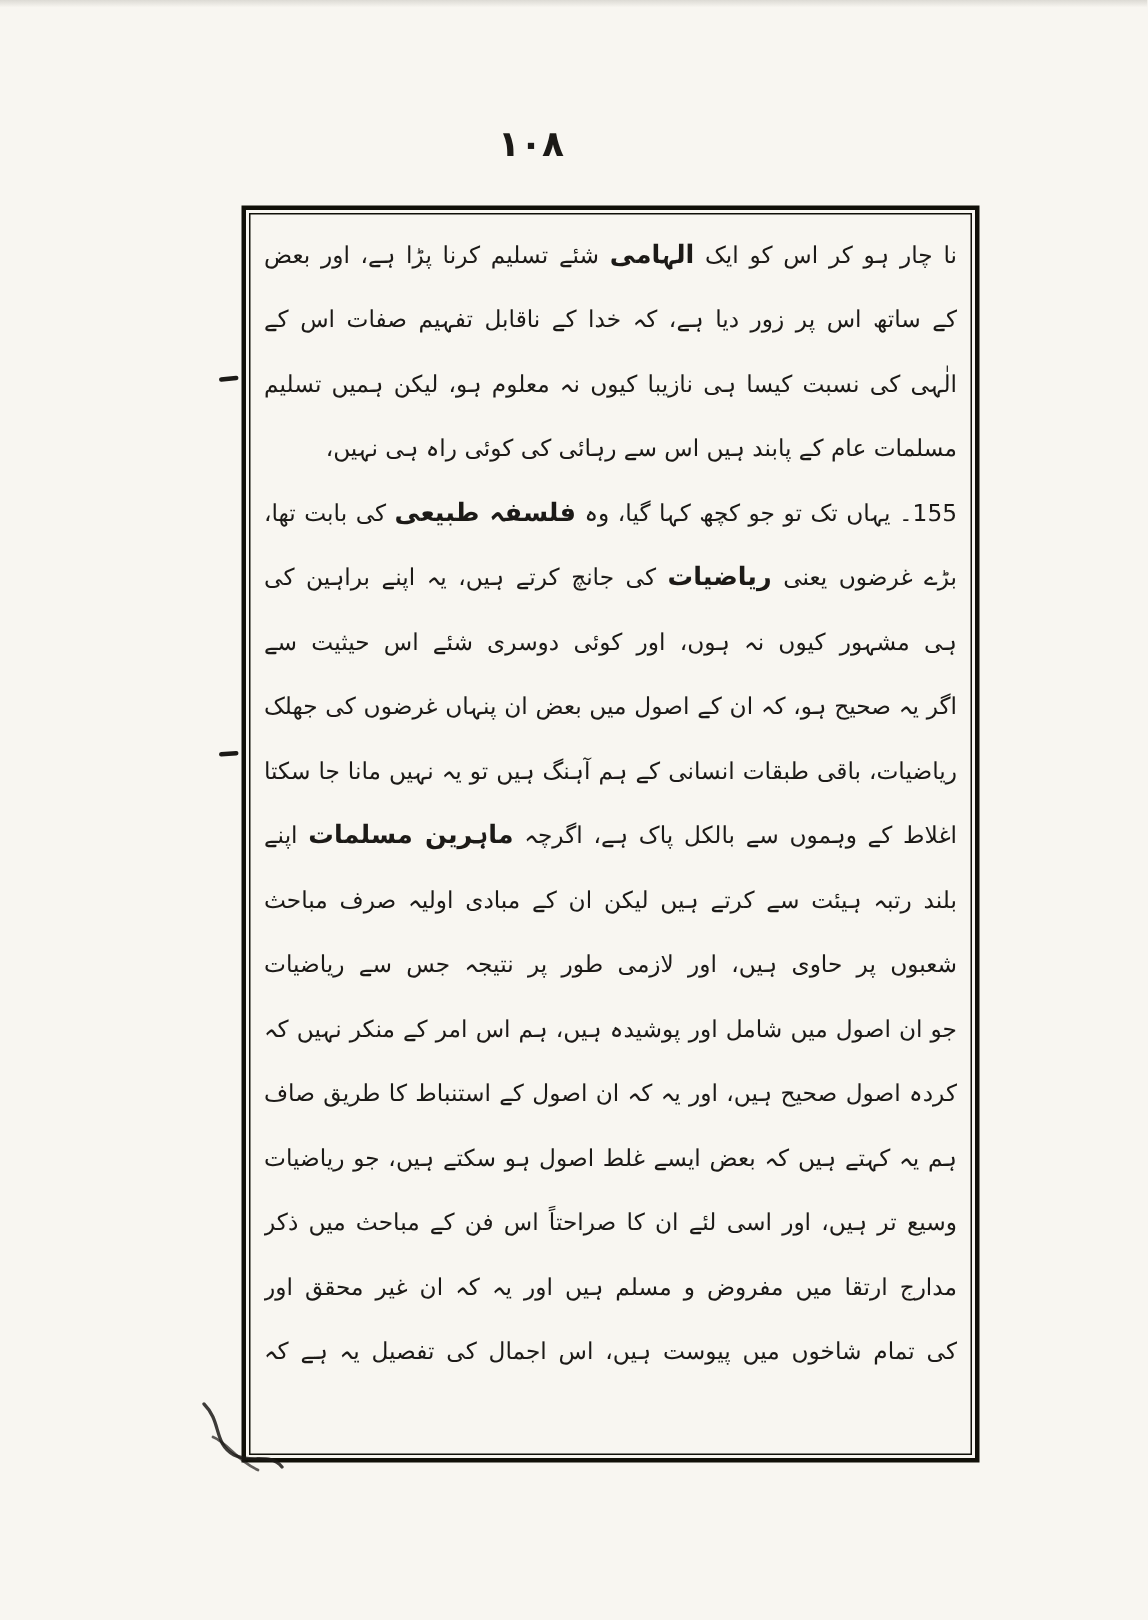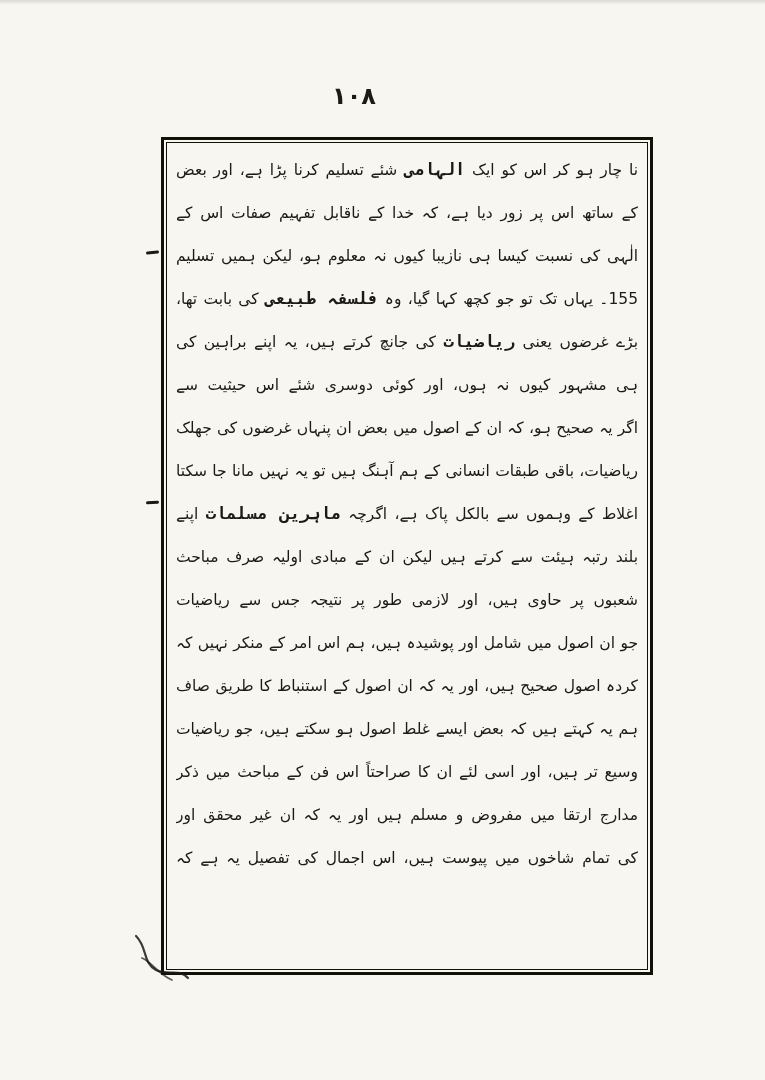--- a/index.html
+++ b/index.html
@@ -59,21 +59,20 @@
     text-align:justify;
     text-align-last:justify;
     color:var(--ink);
   }
   .text-line.para-end{
     text-align-last:right;
   }
   .seg-bold{
     font-weight:700;
     font-size:17px;
-    font-family:Liberation Mono, monospace;
   }
   .margin-mark{
     position:absolute;
     width:13px;height:3px;
     background:var(--ink);
     border-radius:2px;
   }
   .margin-mark.m1{left:146px;top:251px;transform:rotate(-6deg);}
   .margin-mark.m2{left:146px;top:501px;transform:rotate(-4deg);}
   .ink-mark{
@@ -89,20 +88,21 @@
 <div class="scan-edge-top"></div>
 
 <div class="page-number">۱۰۸</div>
 
 <div class="text-frame">
   <div class="text-frame-inner">
     <div class="text-body" dir="rtl" lang="ur">
         <div class="text-line"><span>نا چار ہو کر اس کو ایک </span><span class="seg-bold">الہامی</span><span> شئے تسلیم کرنا پڑا ہے، اور بعض متاخرین نے، تو خصوصیت</span></div>
         <div class="text-line"><span>کے ساتھ اس پر زور دیا ہے، کہ خدا کے ناقابل تفہیم صفات اس کے مطابق ہیں یہ خیال ذات</span></div>
         <div class="text-line"><span>الٰہی کی نسبت کیسا ہی نازیبا کیوں نہ معلوم ہو، لیکن ہمیں تسلیم کرنے پر مجبور ہیں کہ جب تک ہم</span></div>
+        <div class="text-line para-end"><span>مسلمات عام کے پابند ہیں اس سے رہائی کی کوئی راہ ہی نہیں،</span></div>
         <div class="text-line"><span>155۔ یہاں تک تو جو کچھ کہا گیا، وہ </span><span class="seg-bold">فلسفہ طبیعی</span><span> کی بابت تھا، اب ہم </span></div>
         <div class="text-line"><span>بڑے غرضوں یعنی </span><span class="seg-bold">ریاضیات</span><span> کی جانچ کرتے ہیں، یہ اپنے براہین کی وضاحت اور قطعیت میں کتنے</span></div>
         <div class="text-line"><span>ہی مشہور کیوں نہ ہوں، اور کوئی دوسری شئے اس حیثیت سے ریاضیات کے ہم پایہ نہیں ملتی، جز ہم</span></div>
         <div class="text-line"><span>اگر یہ صحیح ہو، کہ ان کے اصول میں بعض ان پنہاں غرضوں کی جھلک موجود ہے، جن میں بدیں</span></div>
         <div class="text-line"><span>ریاضیات، باقی طبقات انسانی کے ہم آہنگ ہیں تو یہ نہیں مانا جا سکتا کہ ریاضی دان کا ذہن</span></div>
         <div class="text-line"><span>اغلاط کے وہموں سے بالکل پاک ہے، اگرچہ </span><span class="seg-bold">ماہرین مسلمات</span><span> اپنے قضایا کا استنباط نہایت</span></div>
         <div class="text-line"><span>بلند رتبہ ہیئت سے کرتے ہیں لیکن ان کے مبادی اولیہ صرف مباحث کمیت تک</span></div>
         <div class="text-line"><span>شعبوں پر حاوی ہیں، اور لازمی طور پر نتیجہ جس سے ریاضیات مستثنیٰ نہیں، ان اغلاط کا شکار ہو جاتے</span></div>
         <div class="text-line"><span>جو ان اصول میں شامل اور پوشیدہ ہیں، ہم اس امر کے منکر نہیں کہ ماہرین ریاضیات کے قائم</span></div>
         <div class="text-line"><span>کردہ اصول صحیح ہیں، اور یہ کہ ان اصول کے استنباط کا طریق صاف اور ناقابل بحث ہے، لیکن</span></div>

